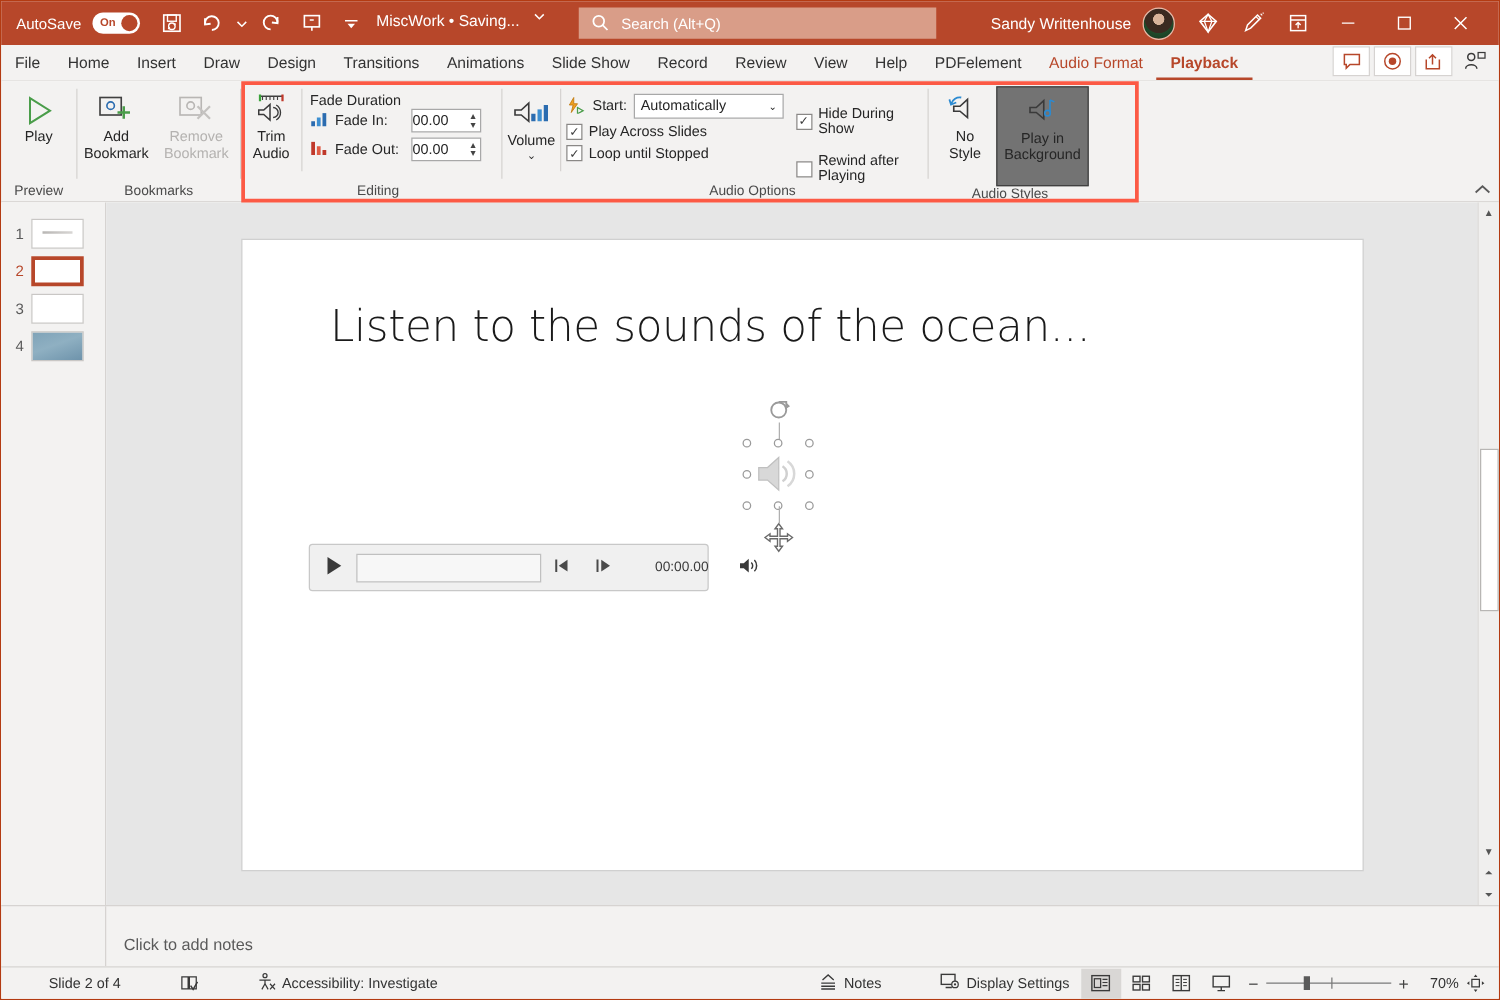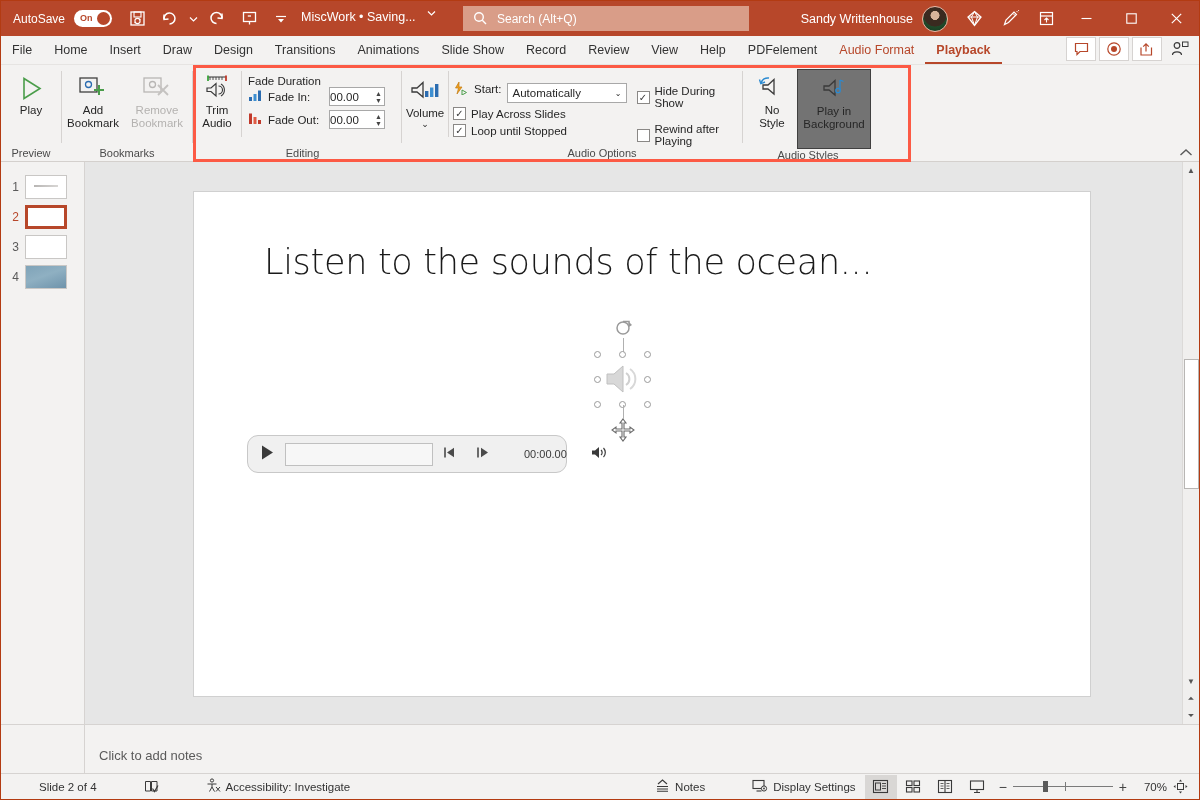--- a/index.html
+++ b/index.html
@@ -60,21 +60,21 @@
   .searchbox {
     position: absolute; left: 462px; top: 5px;
     width: 286px; height: 25px;
     background: #d99d88;
     display: flex; align-items: center;
     padding-left: 10px; gap: 9px;
     color: #fff; font-size: 12px;
     cursor: text;
   }
   .tb-right {
-    position: absolute; right: 0; top: 0; height: 35px;
+    position: absolute; right: 8px; top: 0; height: 35px;
     display: flex; align-items: center; gap: 0;
   }
   .user-name { font-size: 12.5px; margin-right: 9px; }
   .avatar {
     width: 26px; height: 26px; border-radius: 50%;
     background: radial-gradient(circle at 50% 35%, #d8b49a 0 22%, #3a2a20 24% 55%, #1f4a2a 58%, #17331d 100%);
     border: 1px solid #e7b9a8;
   }
   .win-btn {
     width: 45px; height: 35px;
@@ -165,21 +165,21 @@
   .optcol { display: flex; flex-direction: column; padding: 6px 0 0 4px; gap: 4px; }
   .optrow { display: flex; align-items: center; gap: 5px; font-size: 11.5px; }
   .cbx {
     width: 13px; height: 13px; border: 1px solid #8a8886; background: #fff;
     display: flex; align-items: center; justify-content: center;
     font-size: 10px; color: #3a3a3a; cursor: pointer; flex: 0 0 13px;
   }
   .ddl {
     width: 120px; height: 20px; border: 1px solid #a8a8a8; background: #fff;
     display: flex; align-items: center; justify-content: space-between;
-    padding: 0 4px 0 5px; font-size: 11.5px; cursor: pointer; margin-top: 8px;
+    padding: 0 4px 0 5px; font-size: 11.5px; cursor: pointer;
   }
   .ribbon-highlight {
     position: absolute; left: 192px; top: -0.5px;
     width: 718px; height: 97px;
     border: 3px solid #fc5a45; pointer-events: none; z-index: 5;
   }
   .collapse-ribbon {
     position: absolute; right: 6px; bottom: 2px;
     font-size: 11px; color: #5a5a5a; cursor: pointer;
   }
@@ -221,21 +221,21 @@
     font-weight: 300; letter-spacing: -0.3px; margin-top: 15px;
   }
   .audio-obj { position: absolute; left: 404px; top: 163px; }
   .selhandle {
     width: 7px; height: 7px; border-radius: 50%;
     background: #fff; border: 1px solid #9a9a9a; position: absolute;
   }
   .player {
     position: absolute; left: 53px; top: 243px;
     width: 320px; height: 38px;
-    background: #f0f0f0; border: 1px solid #c8c8c8; border-radius: 11px;
+    background: #f0f0f0; border: 1px solid #c8c8c8; border-radius: 3px;
     display: flex; align-items: center; padding: 0 12px; gap: 10px;
   }
   .player .bar {
     flex: 0 0 148px; height: 23px; background: #f7f7f7; border: 1px solid #c0c0c0;
   }
   .player .tm { font-size: 11px; color: #3a3a3a; margin-left: 24px; font-family: "Liberation Sans", sans-serif; }
 
   .vscroll {
     position: absolute; right: 0; top: 0; bottom: 0; width: 17px;
     background: #f0efee; border-left: 1px solid #dcdad8;

